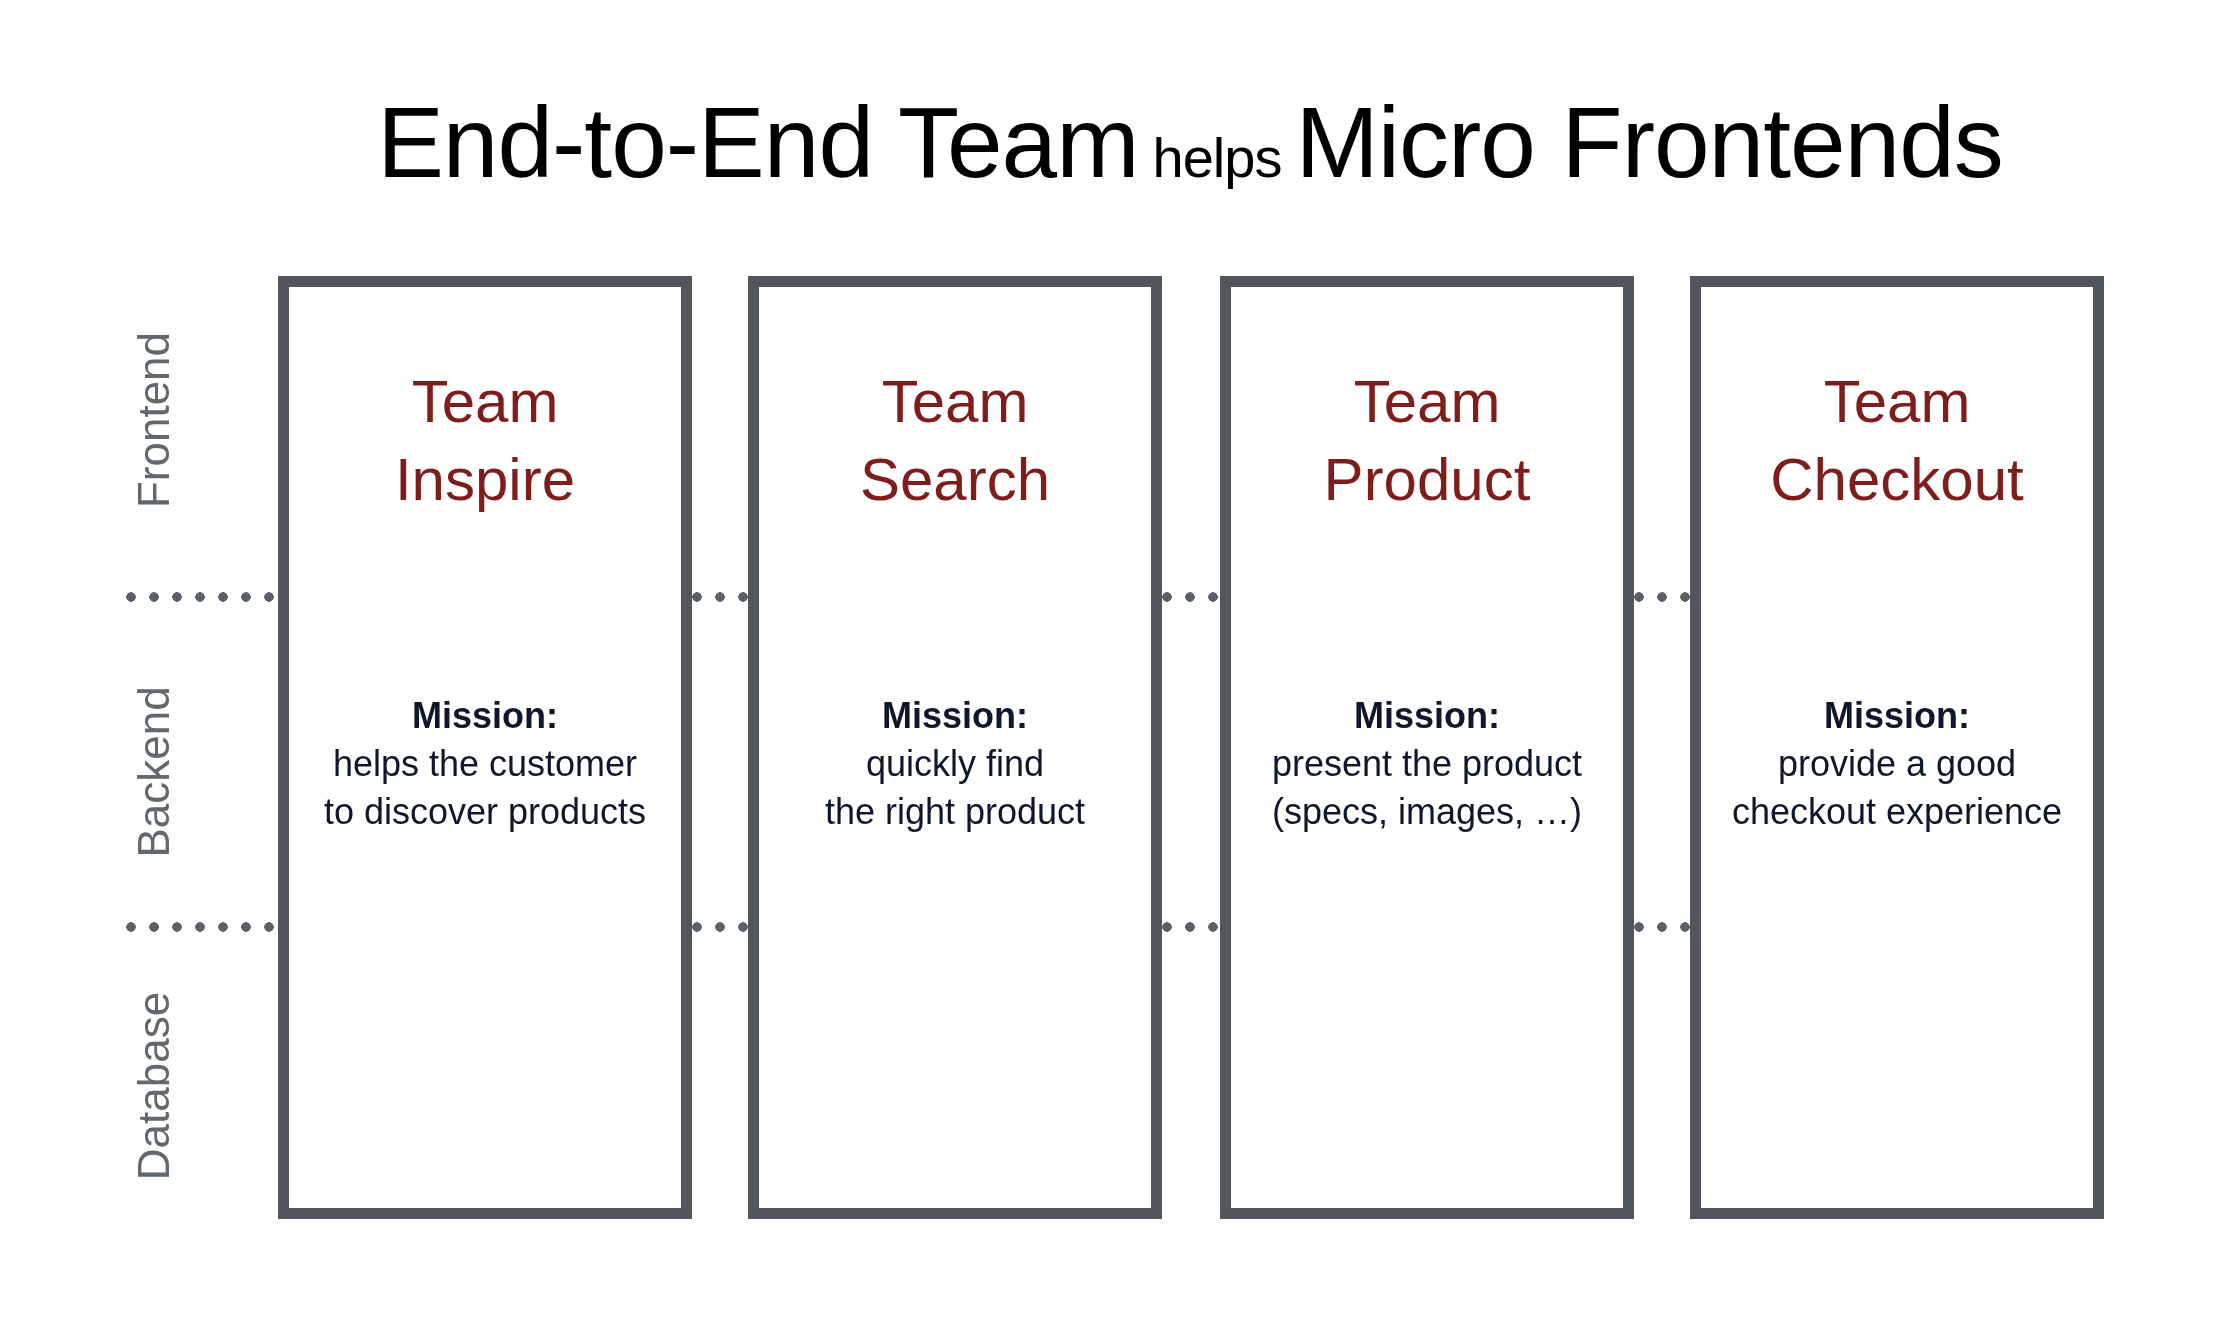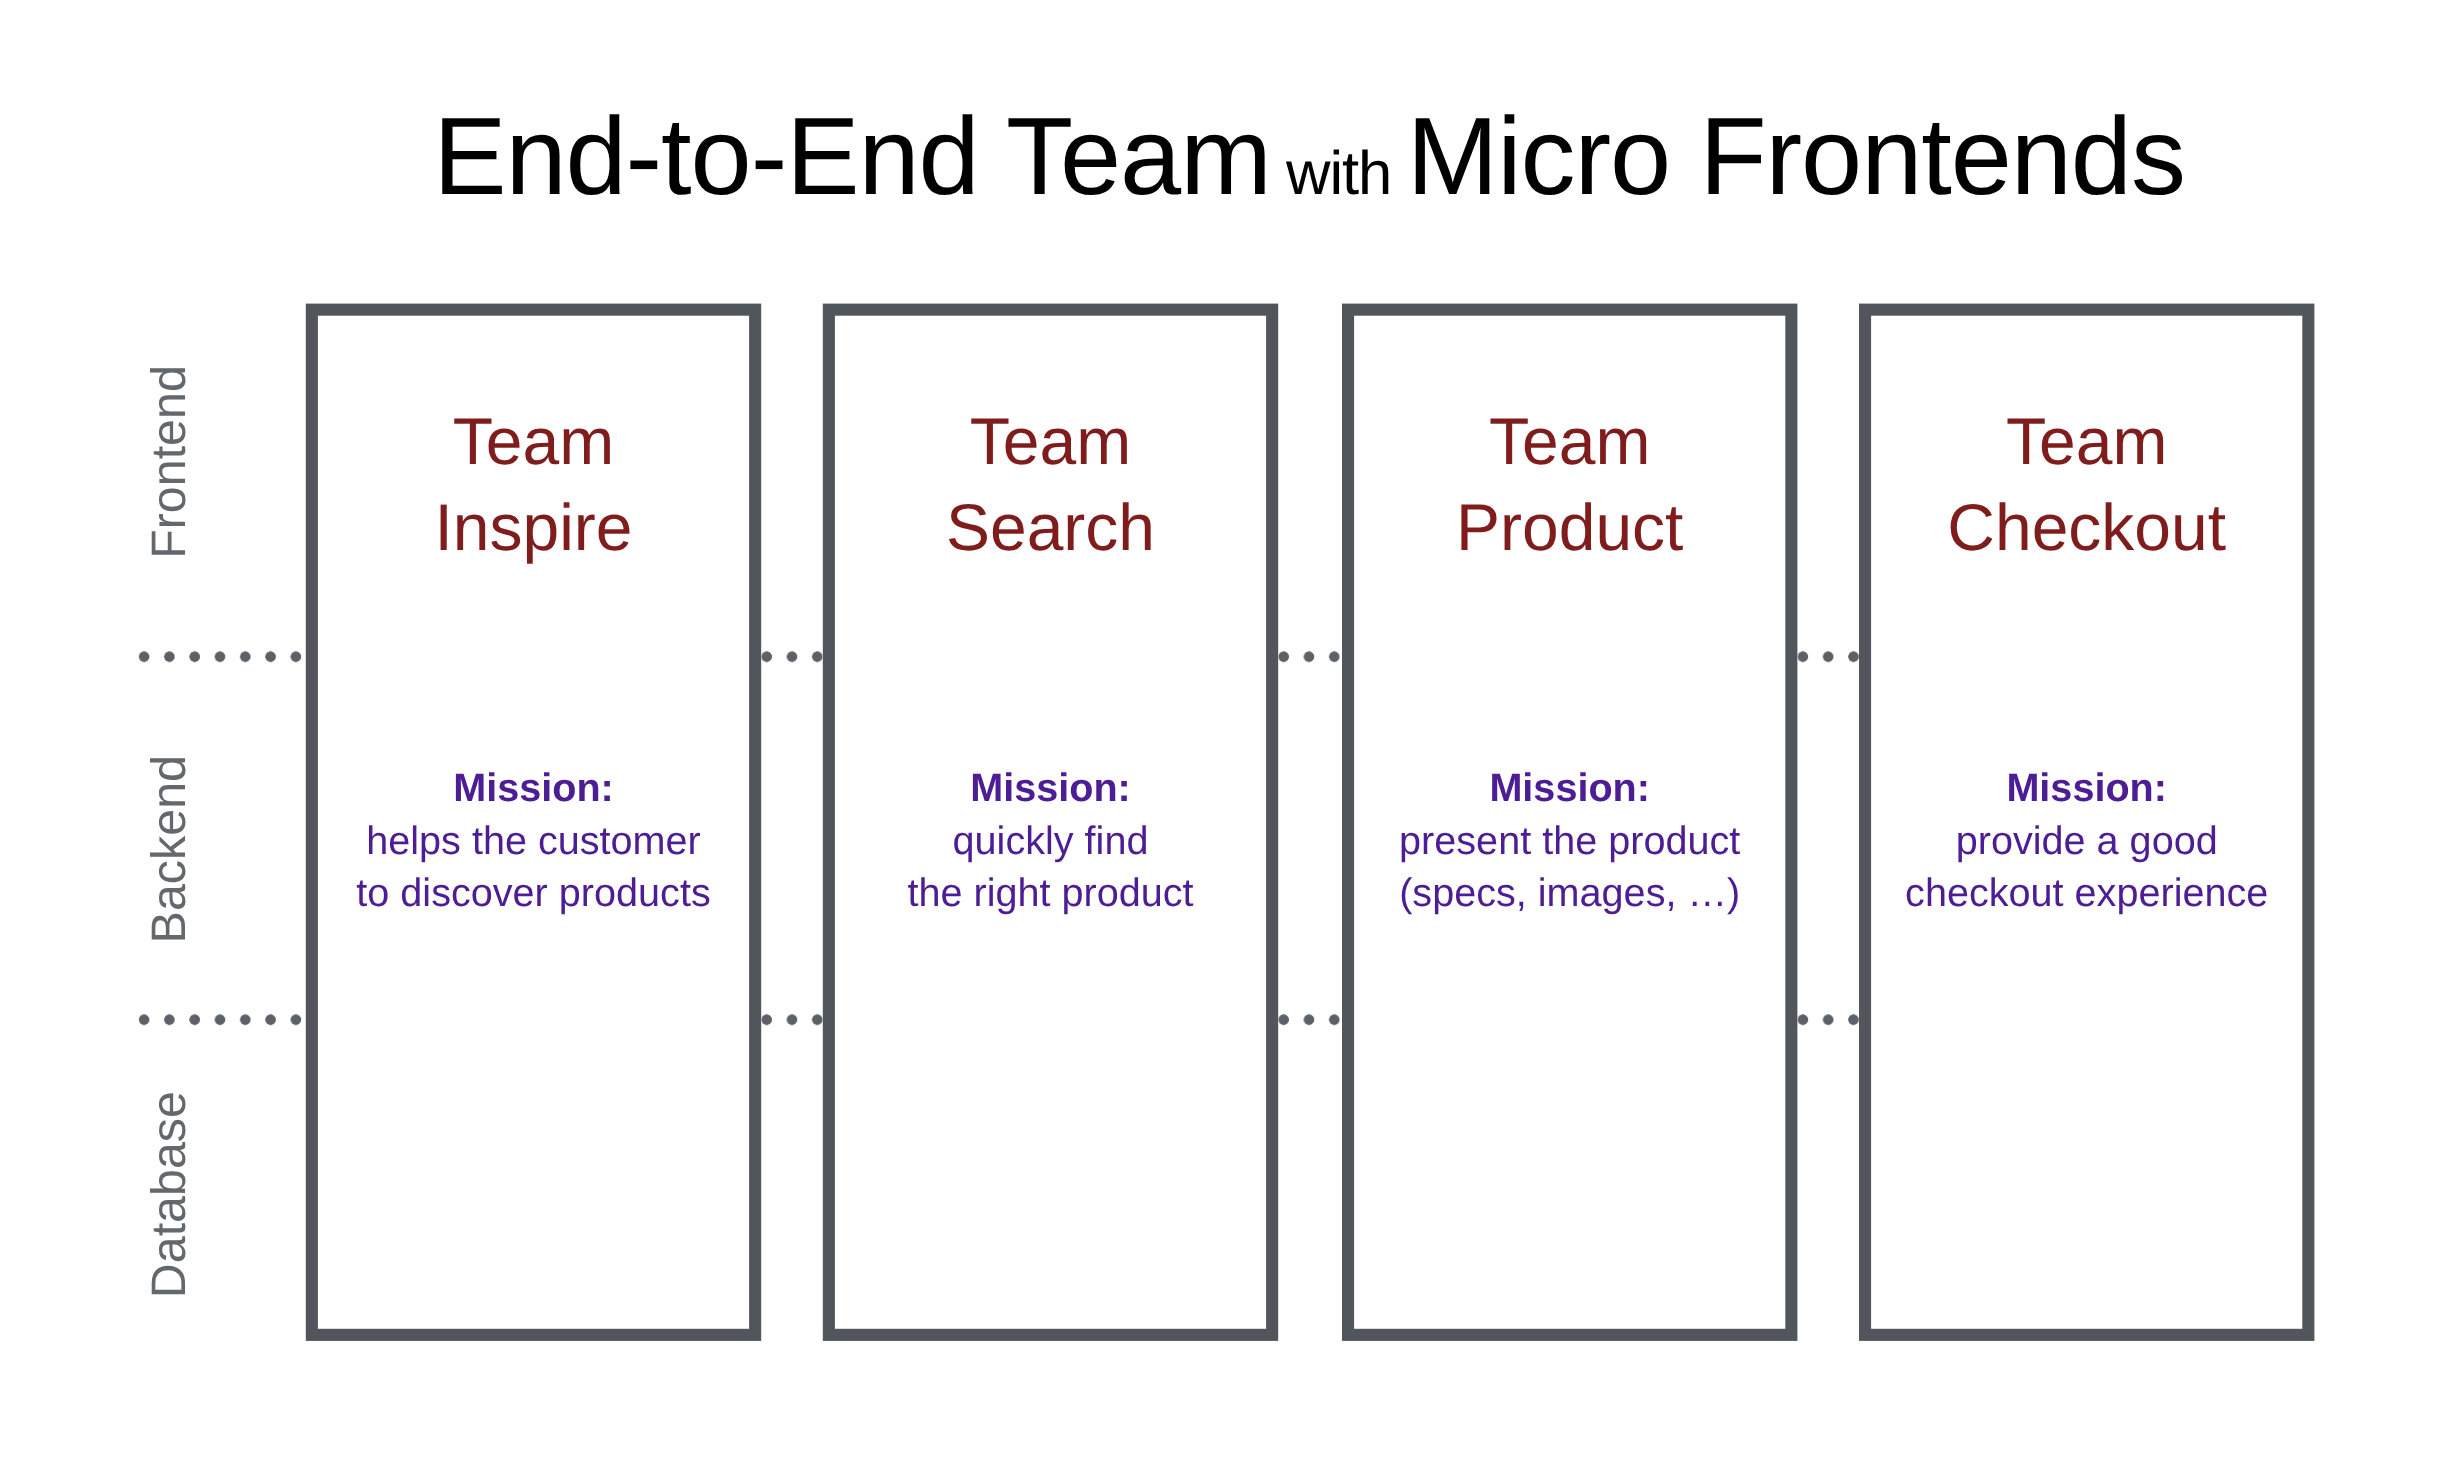--- a/index.html
+++ b/index.html
@@ -92,32 +92,32 @@
   }
 
   .mission {
     position: absolute;
     top: 405px;
     left: 0;
     width: 100%;
     text-align: center;
     font-size: 36px;
     line-height: 48px;
-    color: #4c1d95;
+    color: #0f172a;
   }
   .mission .mission-label {
     font-weight: 700;
   }
 </style>
 </head>
 <body>
 
 <div class="canvas">
 
-  <h1 class="title"><span>End-to-End Team</span><span class="small">with</span><span>Micro Frontends</span></h1>
+  <h1 class="title"><span>End-to-End Team</span><span class="small">helps</span><span>Micro Frontends</span></h1>
 
   <div class="layer-label layer-frontend">Frontend</div>
   <div class="layer-label layer-backend">Backend</div>
   <div class="layer-label layer-database">Database</div>
 
   <div class="dots dots-row1 dots-margin"></div>
   <div class="dots dots-row1 dots-gap1"></div>
   <div class="dots dots-row1 dots-gap2"></div>
   <div class="dots dots-row1 dots-gap3"></div>
 

